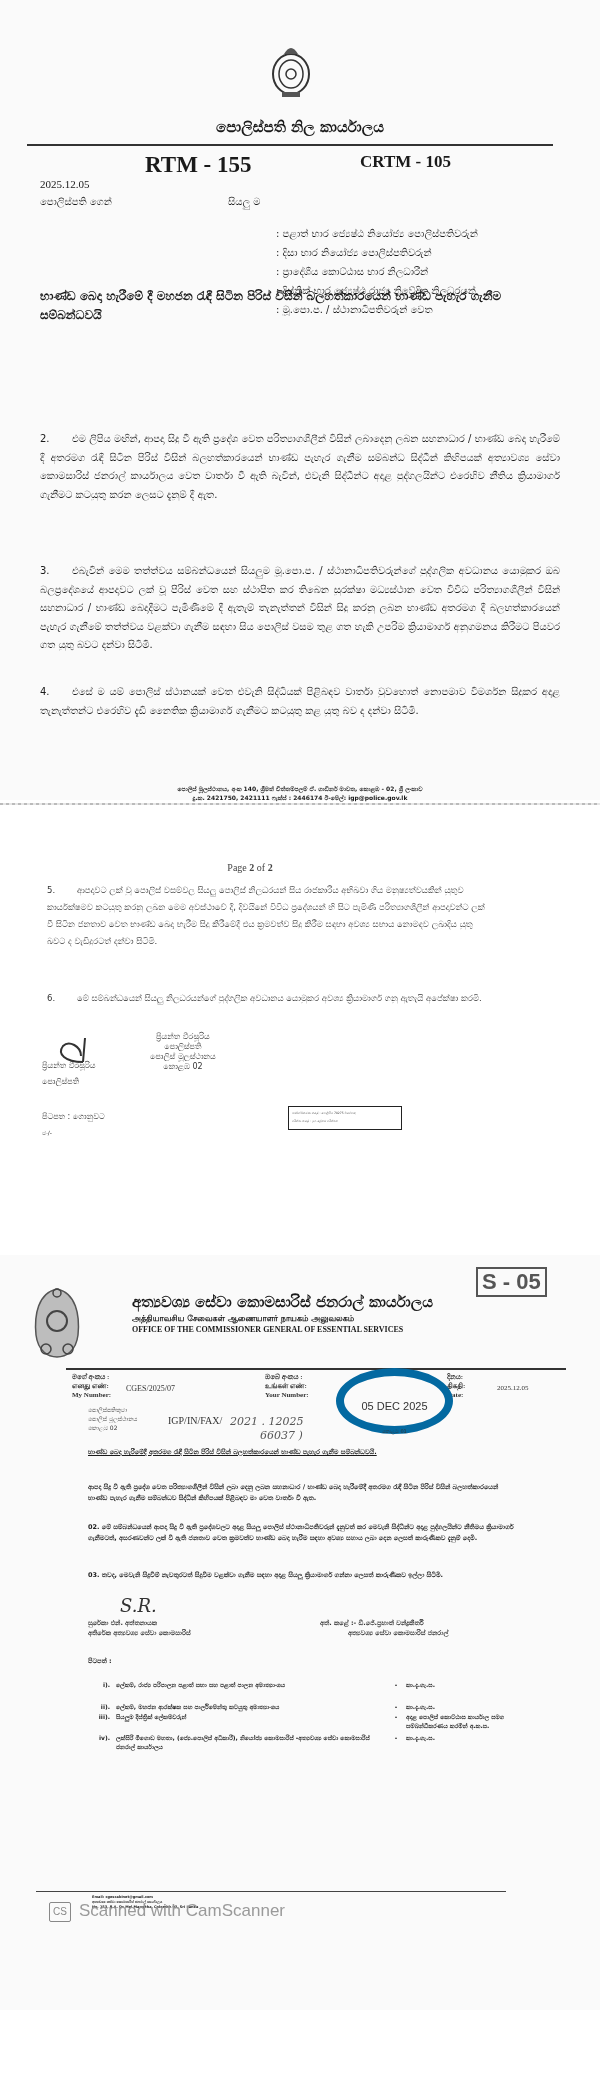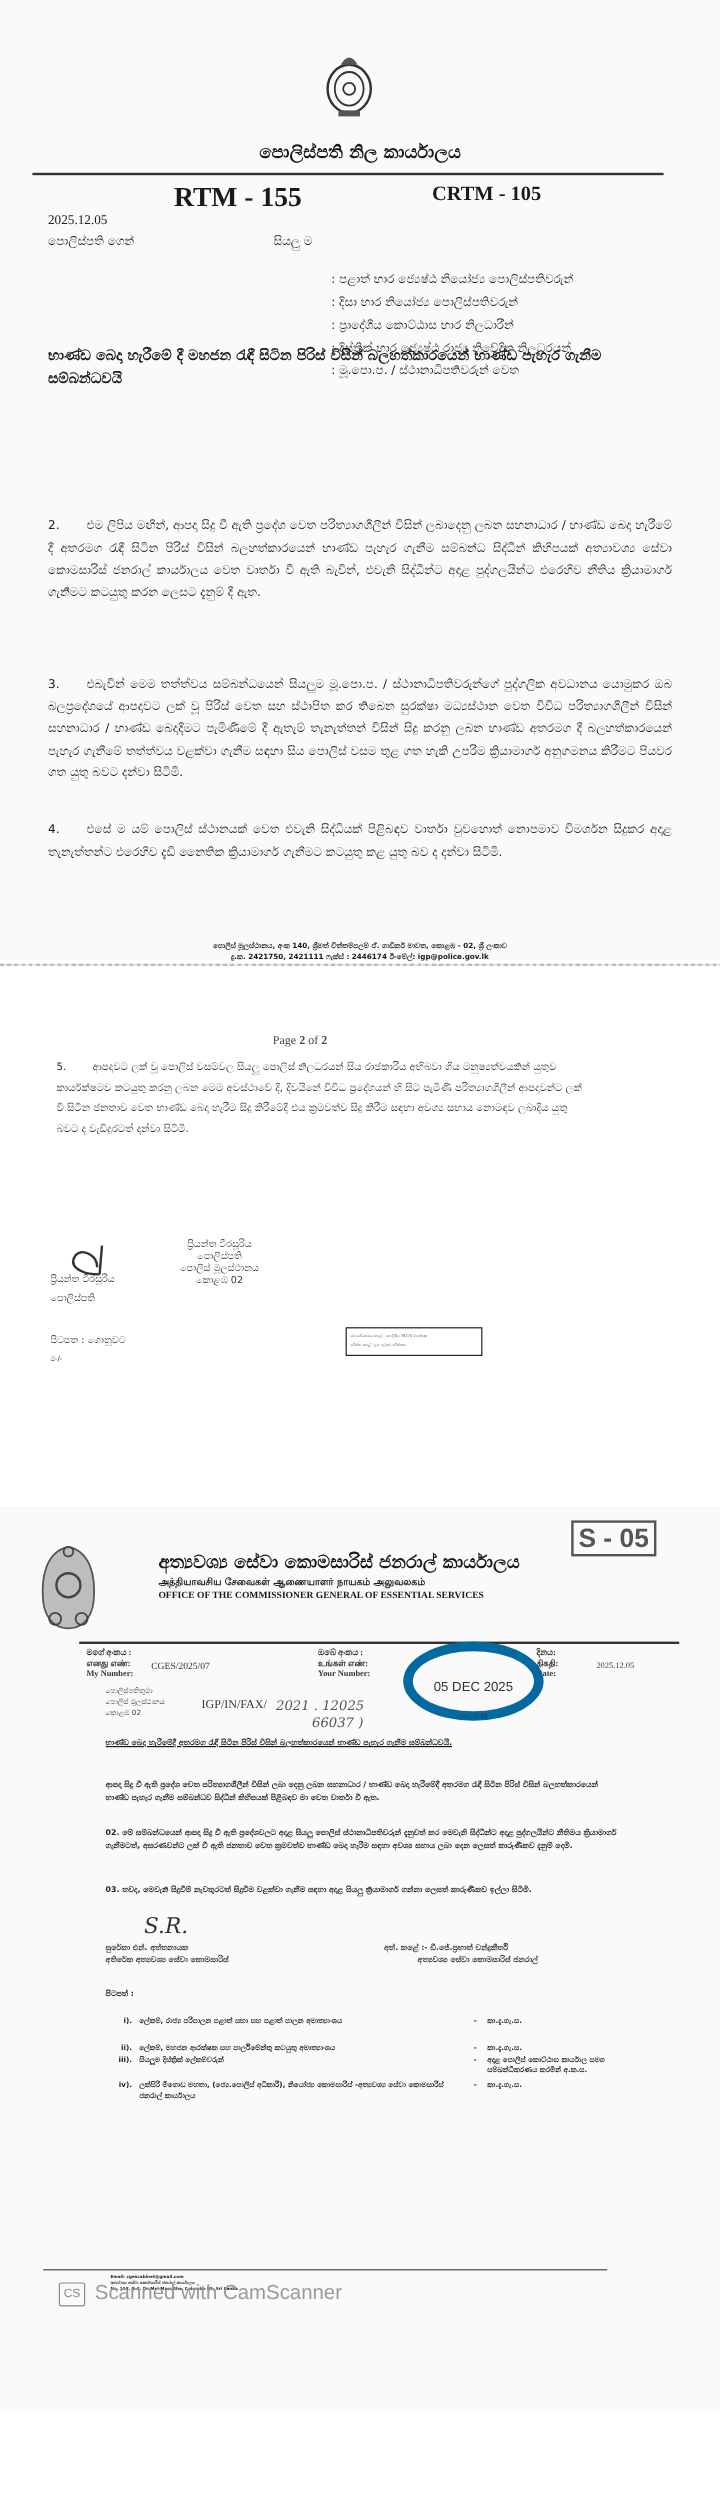--- a/index.html
+++ b/index.html
@@ -139,20 +139,21 @@
 </div>
 
 <div class="page" id="page2">
   <div class="pageno">
     <span>Page</span>
     <b>2</b>
     <span>of</span>
     <b>2</b>
   </div>
   <div class="para2" id="p5"><span class="num">5.</span><span>ආපදාවට ලක් වූ පොලිස් වසම්වල සියලු පොලිස් නිලධරයන් සිය රාජකාරිය අභිබවා ගිය මනුෂ්‍යත්වයකින් යුතුව කාර්යක්ෂමව කටයුතු කරනු ලබන මෙම අවස්ථාවේ දී, දිවයිනේ විවිධ ප්‍රදේශයන් හි සිට පැමිණි පරිත්‍යාගශීලීන් ආපදාවන්ට ලක් වී සිටින ජනතාව වෙත භාණ්ඩ බෙදා හැරීම සිදු කිරීමේදී එය ක්‍රමවත්ව සිදු කිරීම සඳහා අවශ්‍ය සහාය නොමඳව ලබාදිය යුතු බවට ද වැඩිදුරටත් දන්වා සිටිමි.</span></div>
+  <div class="para2" id="p6"><span class="num">6.</span><span>මේ සම්බන්ධයෙන් සියලු නිලධරයන්ගේ පුද්ගලික අවධානය යොමුකර අවශ්‍ය ක්‍රියාමාර්ග ගනු ඇතැයි අපේක්ෂා කරමි.</span></div>
 
   <svg class="sig1" viewBox="0 0 40 30">
     <path d="M30 2 L28 26 M28 26 C10 26 2 18 8 10 C14 4 26 10 26 20" fill="none" stroke="#333" stroke-width="2"></path>
   </svg>
   <div class="signame1">
     <div>ප්‍රියන්ත වීරසූරිය</div>
     <div>පොලිස්පති</div>
   </div>
   <div class="stamp2">
     <div>ප්‍රියන්ත වීරසූරිය</div>

